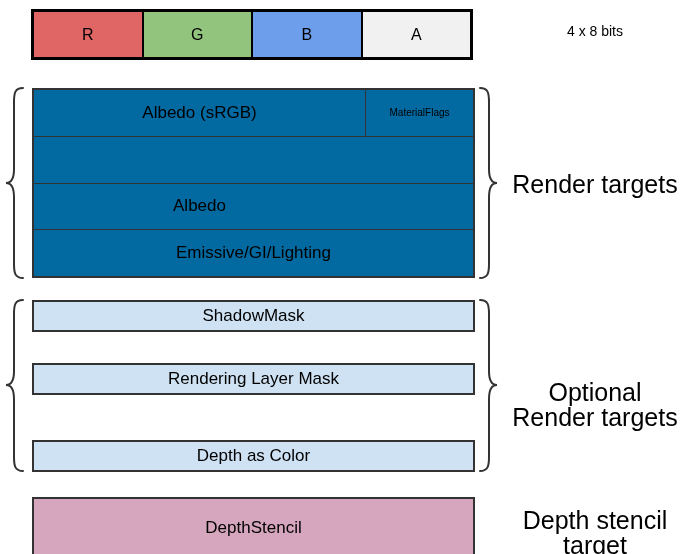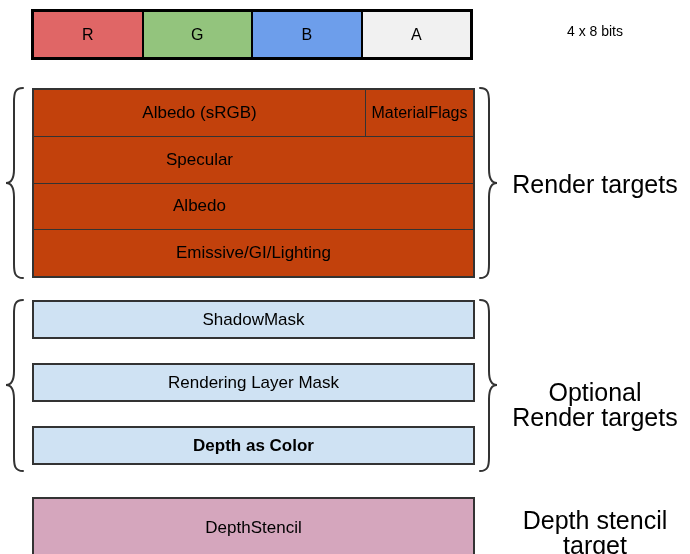--- a/index.html
+++ b/index.html
@@ -60,36 +60,36 @@
     justify-content: center;
     font-size: 17px;
   }
   .rt-main.full { width: 100%; }
   .rt-side {
     flex: 1;
     border-left: 1.5px solid #333;
     display: flex;
     align-items: center;
     justify-content: center;
-    font-size: 16px;
+    font-size: 10px;
   }
   
   .wide-box {
     position: absolute;
     left: 32px;
-    width: 443px; height: 39px;
+    width: 443px; height: 32px;
     border: 2px solid #333;
     display: flex;
     align-items: center;
     justify-content: center;
     font-size: 17px;
   }
   .opt-box-1 { top: 300px; }
   .opt-box-2 { top: 363px; text-align: center; }
-  .opt-box-3 { top: 426px; font-weight: bold; }
+  .opt-box-3 { top: 440px; }
   .depth-box { top: 497px; height: 62px; }
   
   .side-label {
     position: absolute;
     left: 500px;
     width: 190px;
     text-align: center;
     font-size: 25px;
     line-height: 25px;
   }
@@ -111,27 +111,26 @@
 <div id="canvas">
 
   <div class="bit-bar">
     <div class="bit-cell" style="background-color: rgb(224, 102, 102);">R</div>
     <div class="bit-cell" style="background-color: rgb(147, 196, 125);">G</div>
     <div class="bit-cell" style="background-color: rgb(109, 158, 235);">B</div>
     <div class="bit-cell" style="background-color: rgb(241, 241, 241);">A</div>
   </div>
   <div class="caption-bits">4 x 8 bits</div>
 
-  <div class="rt-table" style="background-color: #c2410c;">
+  <div class="rt-table" style="background-color: #0369a1;">
     <div class="rt-row">
       <div class="rt-main">Albedo (sRGB)</div>
       <div class="rt-side">MaterialFlags</div>
     </div>
     <div class="rt-row">
-      <div class="rt-main">Specular</div>
     </div>
     <div class="rt-row">
       <div class="rt-main">Albedo</div>
     </div>
     <div class="rt-row">
       <div class="rt-main full">Emissive/GI/Lighting</div>
     </div>
   </div>
 
   <svg class="brace" style="left:4px; top:87px;" width="22" height="192">

